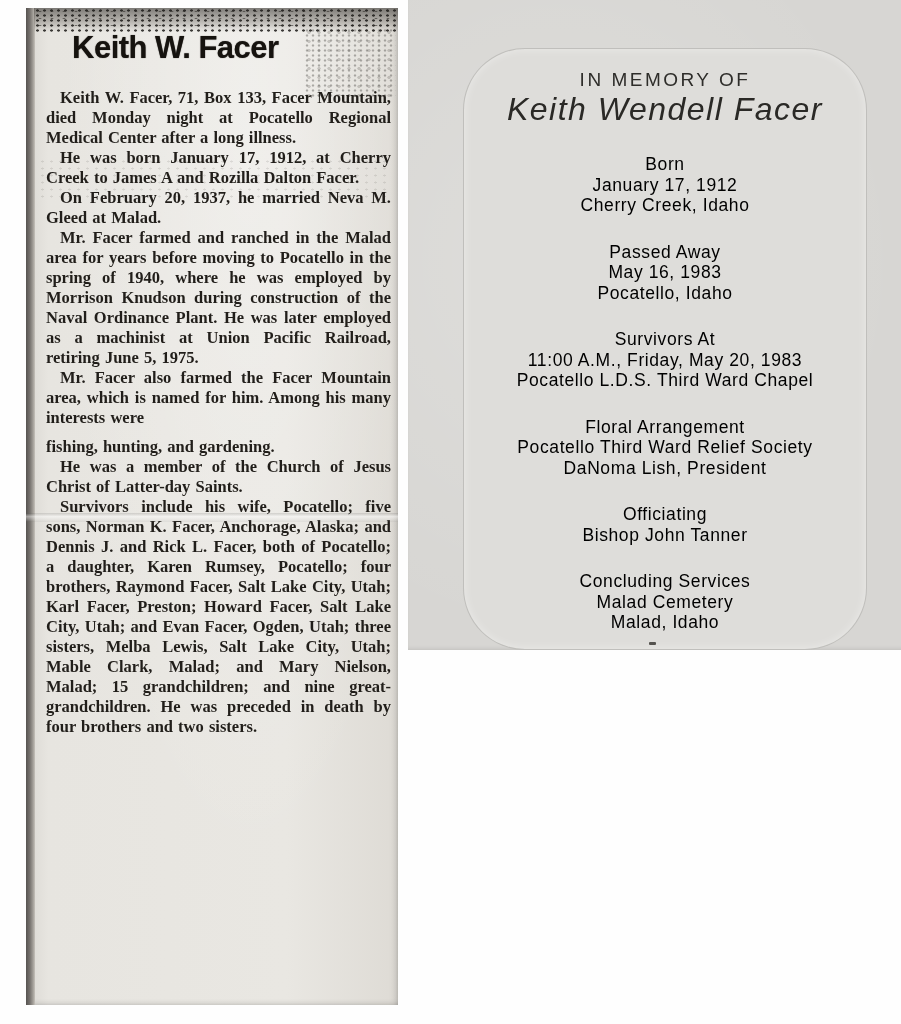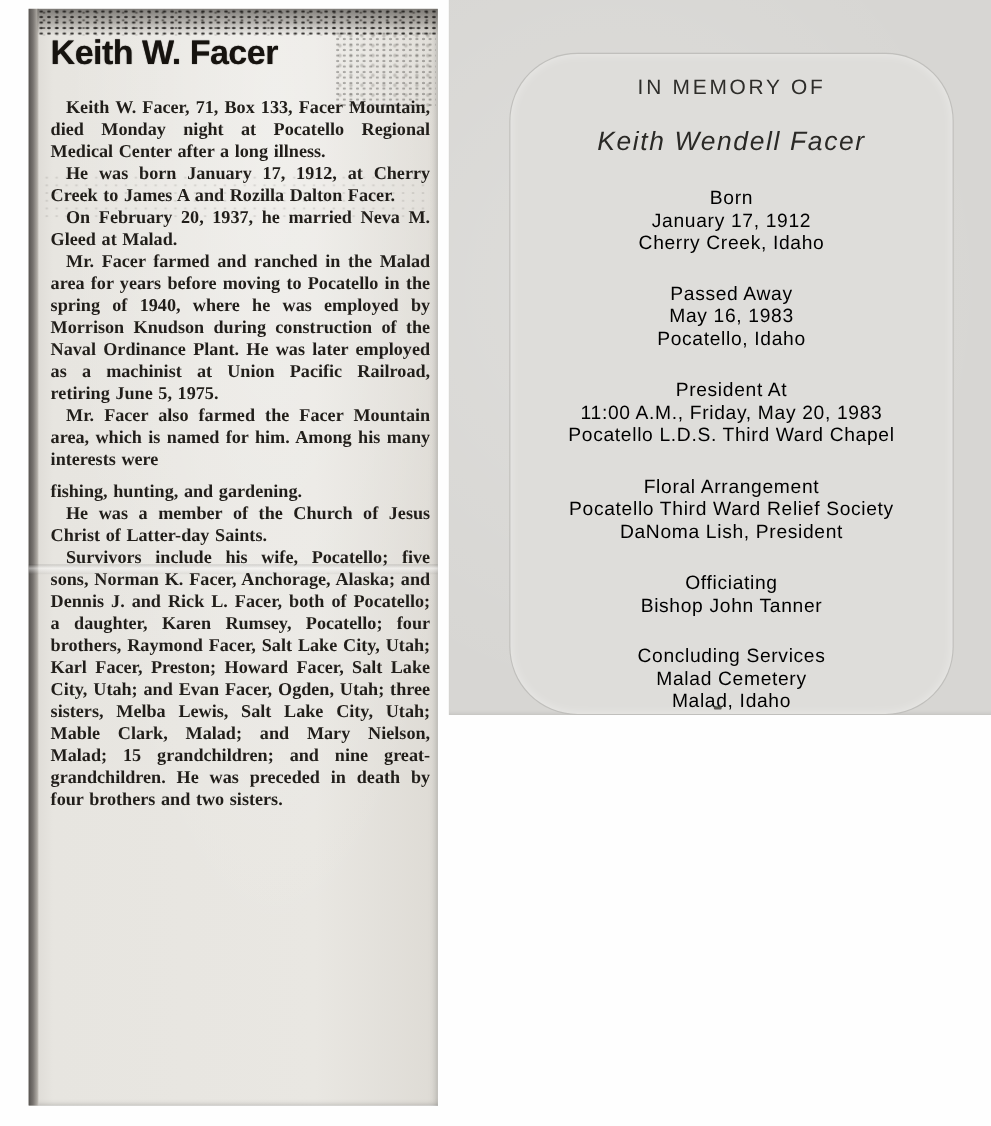--- a/index.html
+++ b/index.html
@@ -45,21 +45,21 @@
     background-size: 6px 5px, 10px 9px;
     opacity: .75;
   }
   .low-speckle {
     position: absolute; top: 150px; left: 12px; right: 6px; height: 40px;
     background: radial-gradient(rgba(60,56,50,.25) 1px, rgba(0,0,0,0) 1.6px);
     background-size: 9px 7px;
     opacity: .5;
   }
   .headline {
-    position: absolute; top: 22px; left: 20px; margin: 0;
+    position: absolute; top: 22px; left: 46px; margin: 0;
     font-family: "Liberation Sans", sans-serif;
     font-size: 31px; font-weight: 800; letter-spacing: -0.5px;
     color: #16130f;
     text-shadow: 0 0 1px rgba(20,16,12,.7);
     white-space: nowrap;
   }
   .clip-body {
     position: absolute; top: 80px; left: 20px; width: 345px;
     font-family: "Liberation Serif", serif;
     font-size: 16.5px; line-height: 20px; font-weight: 700;
@@ -93,23 +93,22 @@
     box-shadow: 0 0 10px rgba(255,255,255,.4) inset;
     text-align: center;
     color: #2b2a27;
   }
   .card-header {
     margin-top: 20px;
     font-size: 19px; letter-spacing: 2.5px;
     color: #2e2d2a;
   }
   .card-name {
-    margin-top: 24px;
     font-style: italic;
-    font-size: 24px; letter-spacing: 1.5px;
+    font-size: 32px; letter-spacing: 1.5px;
     color: #2a2926;
   }
   .card-section { margin-top: 26px; }
   .card-line {
     font-size: 17.5px; line-height: 20.5px; letter-spacing: 0.6px;
     color: #000000;
   }
   .card-stray-mark {
     position: absolute; left: 50%; bottom: 4px;
     width: 7px; height: 3px; margin-left: -16px;
@@ -156,21 +155,21 @@
         <div class="card-line">Cherry Creek, Idaho</div>
       </div>
 
       <div class="card-section">
         <div class="card-line">Passed Away</div>
         <div class="card-line">May 16, 1983</div>
         <div class="card-line">Pocatello, Idaho</div>
       </div>
 
       <div class="card-section">
-        <div class="card-line">President At</div>
+        <div class="card-line">Survivors At</div>
         <div class="card-line">11:00 A.M., Friday, May 20, 1983</div>
         <div class="card-line">Pocatello L.D.S. Third Ward Chapel</div>
       </div>
 
       <div class="card-section">
         <div class="card-line">Floral Arrangement</div>
         <div class="card-line">Pocatello Third Ward Relief Society</div>
         <div class="card-line">DaNoma Lish, President</div>
       </div>
 

